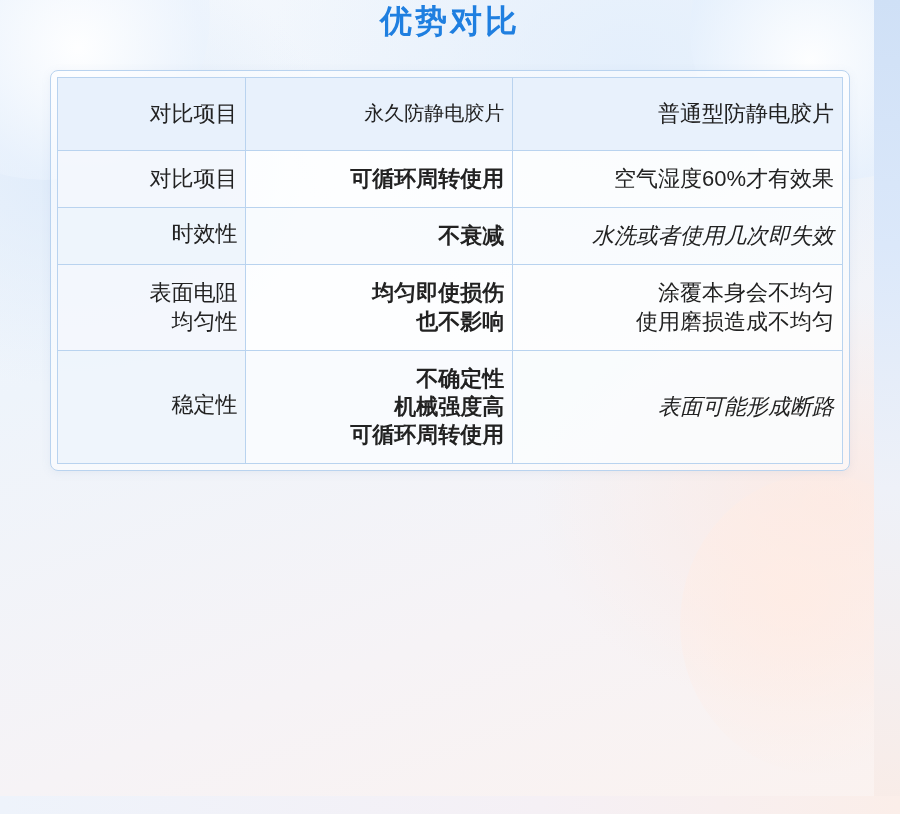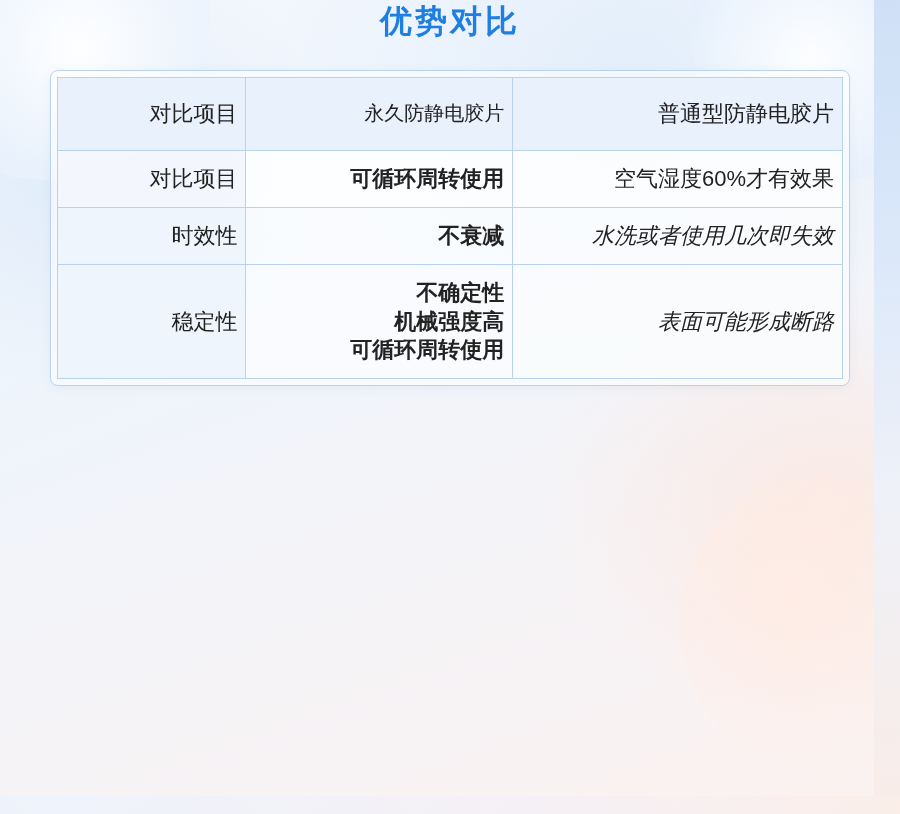--- a/index.html
+++ b/index.html
@@ -112,21 +112,21 @@
   table.compare td.col-a {
     background: rgba(241, 246, 252, 0.75);
   }
   table.compare td.col-b {
     font-weight: bold;
     background: rgba(255, 255, 255, 0.55);
   }
   table.compare td.col-c {
     background: rgba(255, 255, 255, 0.45);
   }
-  table.compare tr.alt td.col-a { background: rgba(236, 243, 251, 0.85); }
+  table.compare tr.alt td.col-a { background: rgba(236, 243, 251, 0.85); font-family: Liberation Mono, monospace; }
   table.compare tr.alt td.col-b { background: rgba(248, 251, 254, 0.7); }
   table.compare tr.alt td.col-c { background: rgba(248, 251, 254, 0.6); font-style: italic; }
 
   .cell-lines span { display: block; }
 </style>
 </head>
 <body>
 
 <div class="page">
   <div class="blob blob-tl"></div>
@@ -158,20 +158,34 @@
         </tr>
 
         <tr class="alt">
           <td class="col-a">时效性</td>
           <td class="col-b">不衰减</td>
           <td class="col-c">水洗或者使用几次即失效</td>
         </tr>
 
 
 
+        <tr>
+          <td class="col-a cell-lines">
+            <span>表面电阻</span>
+            <span>均匀性</span>
+          </td>
+          <td class="col-b cell-lines">
+            <span>均匀即使损伤</span>
+            <span>也不影响</span>
+          </td>
+          <td class="col-c cell-lines">
+            <span>涂覆本身会不均匀</span>
+            <span>使用磨损造成不均匀</span>
+          </td>
+        </tr>
 
         <tr class="alt">
           <td class="col-a">稳定性</td>
           <td class="col-b cell-lines">
             <span>不确定性</span>
             <span>机械强度高</span>
             <span>可循环周转使用</span>
           </td>
           <td class="col-c">表面可能形成断路</td>
         </tr>

